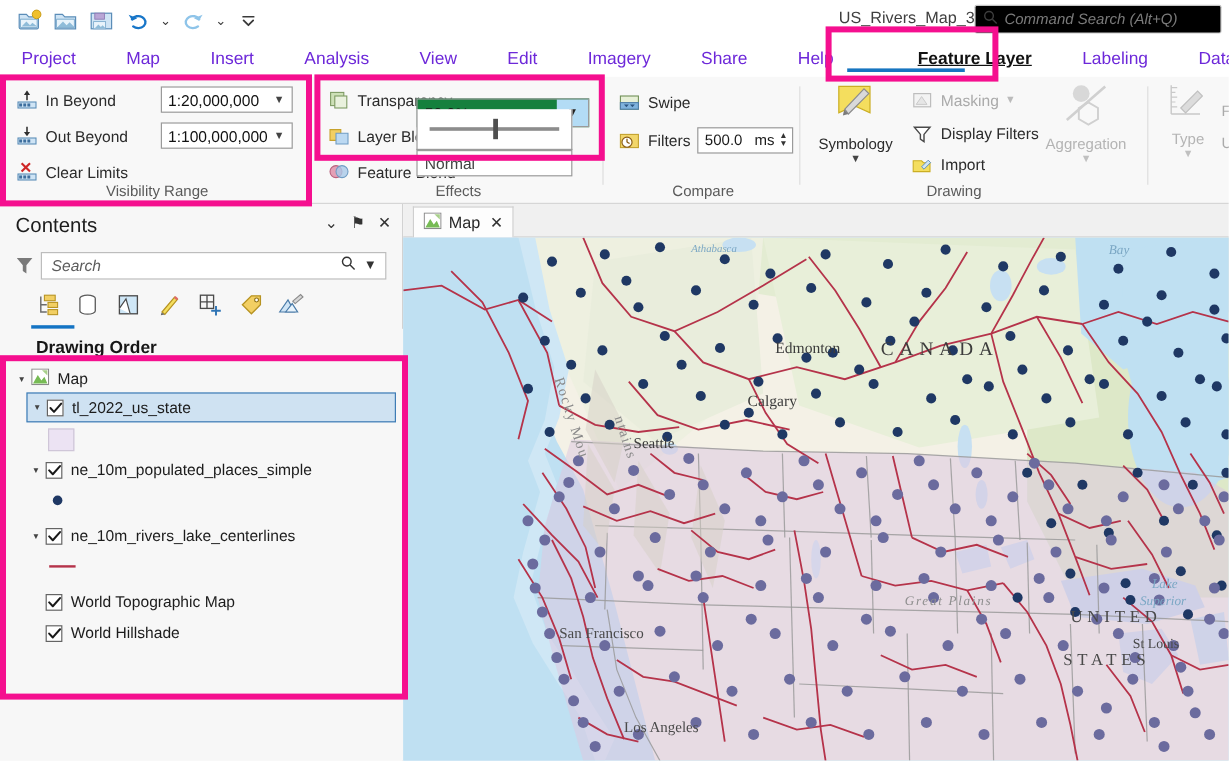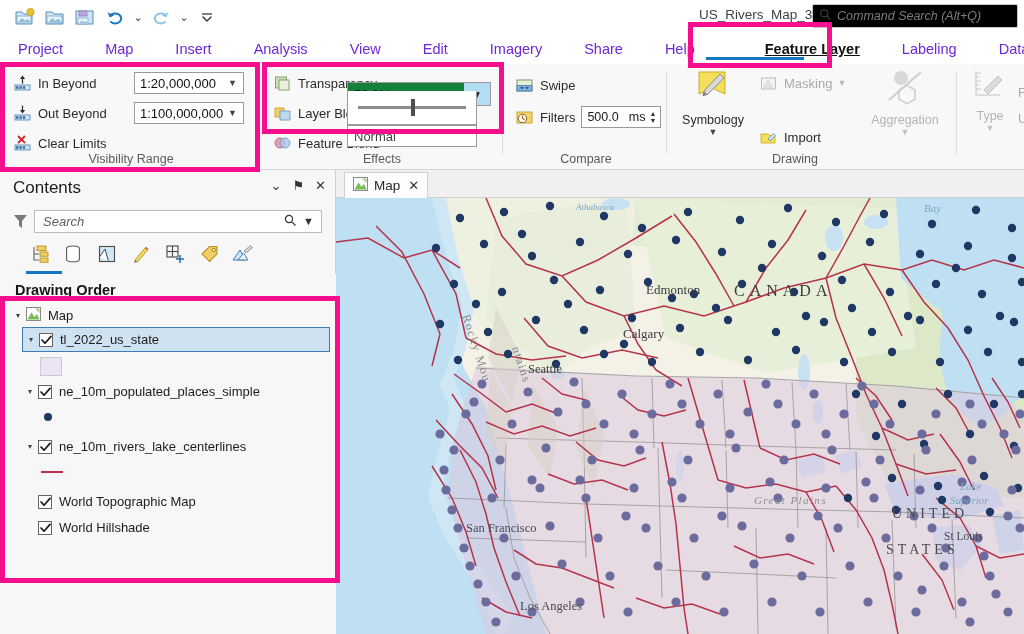--- a/index.html
+++ b/index.html
@@ -162,21 +162,21 @@
     position: absolute; left: 0; top: 66px; width: 336px; height: 36px;
     display: flex; align-items: center; padding-left: 28px; gap: 12px;
   }
   .tool-ico { width: 22px; height: 22px; display:flex; align-items:center; justify-content:center; }
   .tool-underline { position: absolute; left: 26px; top: 101px; width: 36px; height: 3px; background: #1474c4; }
 
   .tree {
     position: absolute; left: 0; top: 104px; width: 336px; height: 470px;
     background: #f7f7f7; padding-top: 30px;
   }
-  .tree-head { position: absolute; left: 15px; top: 8px; font-size: 14.5px; font-weight: bold; color:#161616; }
+  .tree-head { position: absolute; left: 30px; top: 8px; font-size: 14.5px; font-weight: bold; color:#161616; }
   .tnode { display: flex; align-items: center; height: 23px; font-size: 13px; color: #1c1c1c; }
   .tnode .exp {
     width: 16px; display: flex; align-items: center; justify-content: center;
     font-size: 8px; color: #444;
   }
   .cbx {
     width: 14px; height: 14px; border: 1px solid #646464; background: #fff;
     display: flex; align-items: center; justify-content: center; margin-right: 7px;
     flex: 0 0 auto;
   }
@@ -444,20 +444,28 @@
         <span class="ico">
           <svg width="19" height="19" viewBox="0 0 19 19">
             <rect x="2.5" y="4" width="14" height="11" fill="#f3f3f3" stroke="#bdbdbd" stroke-width="1"></rect>
             <path d="M4.5 13 L9 6.5 L13.5 13 Z" fill="#e6e6e6" stroke="#c9c9c9" stroke-width="0.8"></path>
           </svg>
         </span>
         <span class="rlabel dim">Masking</span>
         <span class="carr" style="color:#bbb;font-size:9px;padding-left:5px">▼</span>
       </div>
 
+      <div class="row" style="position:absolute;left:88px;top:34px">
+        <span class="ico">
+          <svg width="19" height="19" viewBox="0 0 19 19">
+            <path d="M3 4 h13 l-5 6 v6 l-3 -2 v-4 Z" fill="#ffffff" stroke="#4a4a4a" stroke-width="1.2"></path>
+          </svg>
+        </span>
+        <span class="rlabel">Display Filters</span>
+      </div>
 
       <div class="row" style="position:absolute;left:88px;top:60px">
         <span class="ico">
           <svg width="19" height="19" viewBox="0 0 19 19">
             <path d="M2 6 h7 l1.6 1.6 h5.4 v7.4 H2 Z" fill="#f4de5e" stroke="#cbae23" stroke-width="0.9"></path>
             <path d="M9 11 L14.5 5.5 l2 2 L11 13 Z" fill="#cfe4f5" stroke="#5b8db8" stroke-width="0.8"></path>
           </svg>
         </span>
         <span class="rlabel">Import</span>
       </div>

